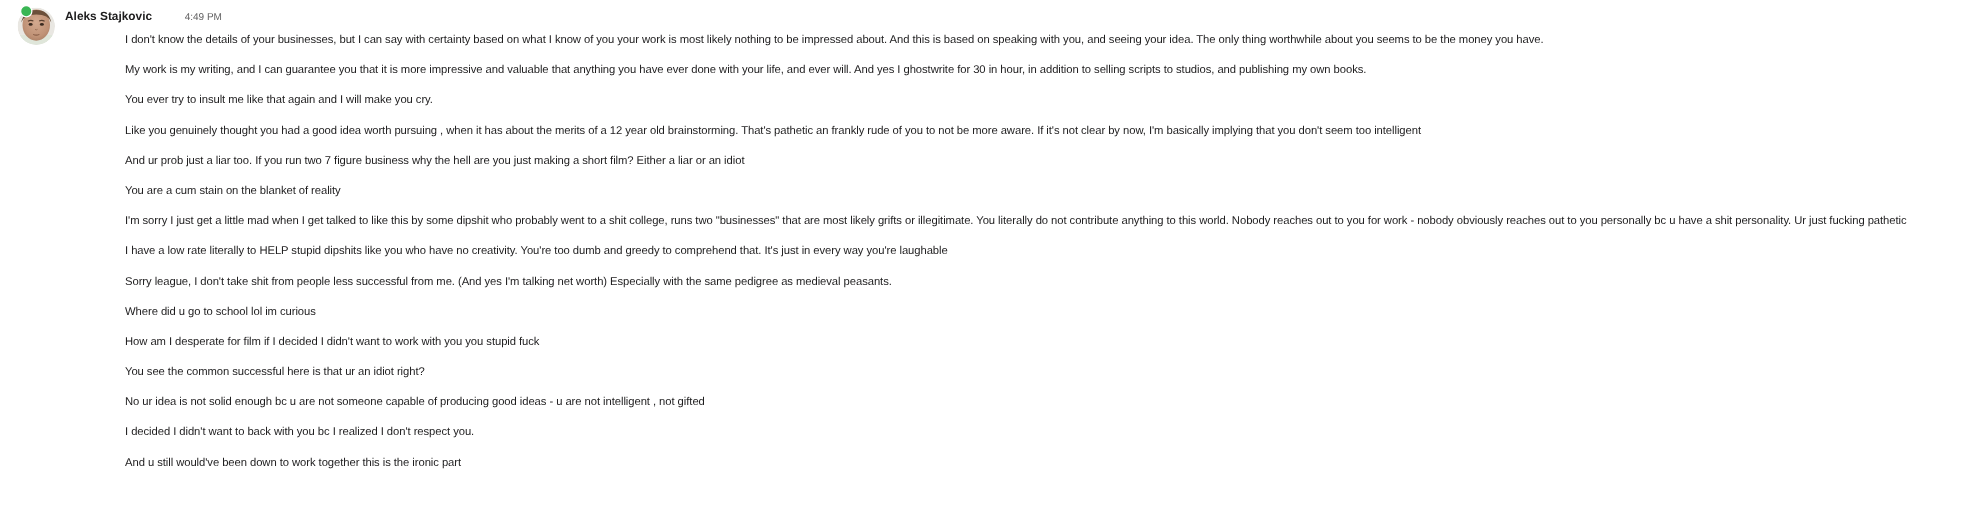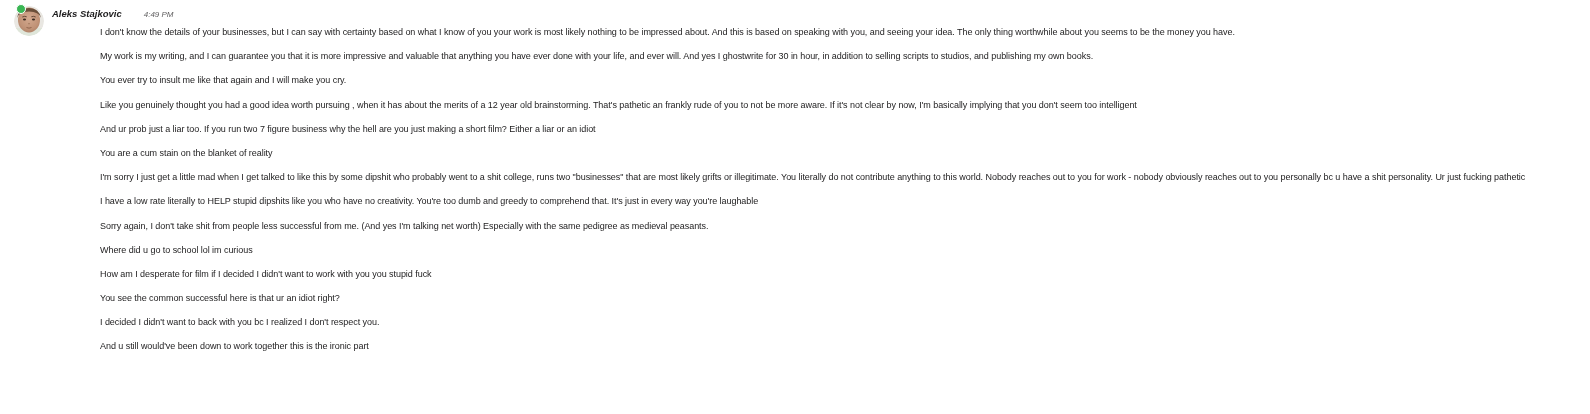--- a/index.html
+++ b/index.html
@@ -47,35 +47,35 @@
     box-sizing: content-box;
   }
   .content {
     flex: 1 1 auto;
     margin-left: 8px;
     min-width: 0;
   }
   .msg-header {
     display: flex;
     align-items: baseline;
-    gap: 22px;
+    gap: 6px;
     line-height: 13px;
     margin-top: 2px;
-    font-style: italic;
   }
   .author {
     font-weight: 700;
     font-size: 9.5px;
     color: #1d1c1d;
     cursor: pointer;
   }
   .timestamp {
     font-size: 8px;
     color: #616061;
     cursor: pointer;
+    margin-left: 20px;
   }
   .lines {
     margin-top: 5px;
   }
   .msg-line {
     font-size: 9px;
     letter-spacing: -0.05px;
     line-height: 12px;
     margin: 0 0 12.2px 0;
     white-space: nowrap;
@@ -124,21 +124,22 @@
     </div>
     <div class="lines">
       <p class="msg-line">I don't know the details of your businesses, but I can say with certainty based on what I know of you your work is most likely nothing to be impressed about. And this is based on speaking with you, and seeing your idea. The only thing worthwhile about you seems to be the money you have.</p>
       <p class="msg-line">My work is my writing, and I can guarantee you that it is more impressive and valuable that anything you have ever done with your life, and ever will. And yes I ghostwrite for 30 in hour, in addition to selling scripts to studios, and publishing my own books.</p>
       <p class="msg-line">You ever try to insult me like that again and I will make you cry.</p>
       <p class="msg-line">Like you genuinely thought you had a good idea worth pursuing , when it has about the merits of a 12 year old brainstorming. That's pathetic an frankly rude of you to not be more aware. If it's not clear by now, I'm basically implying that you don't seem too intelligent</p>
       <p class="msg-line">And ur prob just a liar too. If you run two 7 figure business why the hell are you just making a short film? Either a liar or an idiot</p>
       <p class="msg-line">You are a cum stain on the blanket of reality</p>
       <p class="msg-line">I'm sorry I just get a little mad when I get talked to like this by some dipshit who probably went to a shit college, runs two "businesses" that are most likely grifts or illegitimate. You literally do not contribute anything to this world. Nobody reaches out to you for work - nobody obviously reaches out to you personally bc u have a shit personality. Ur just fucking pathetic</p>
       <p class="msg-line">I have a low rate literally to HELP stupid dipshits like you who have no creativity. You're too dumb and greedy to comprehend that. It's just in every way you're laughable</p>
-      <p class="msg-line">Sorry again, I don't take shit from people less successful from me. (And yes I'm talking net worth) Especially with the same pedigree as medieval peasants.</p>
+      <p class="msg-line">Sorry league, I don't take shit from people less successful from me. (And yes I'm talking net worth) Especially with the same pedigree as medieval peasants.</p>
       <p class="msg-line">Where did u go to school lol im curious</p>
       <p class="msg-line">How am I desperate for film if I decided I didn't want to work with you you stupid fuck</p>
       <p class="msg-line">You see the common successful here is that ur an idiot right?</p>
+      <p class="msg-line">No ur idea is not solid enough bc u are not someone capable of producing good ideas - u are not intelligent , not gifted</p>
       <p class="msg-line">I decided I didn't want to back with you bc I realized I don't respect you.</p>
       <p class="msg-line">And u still would've been down to work together this is the ironic part</p>
     </div>
   </div>
 </div>
 
 </body></html>

